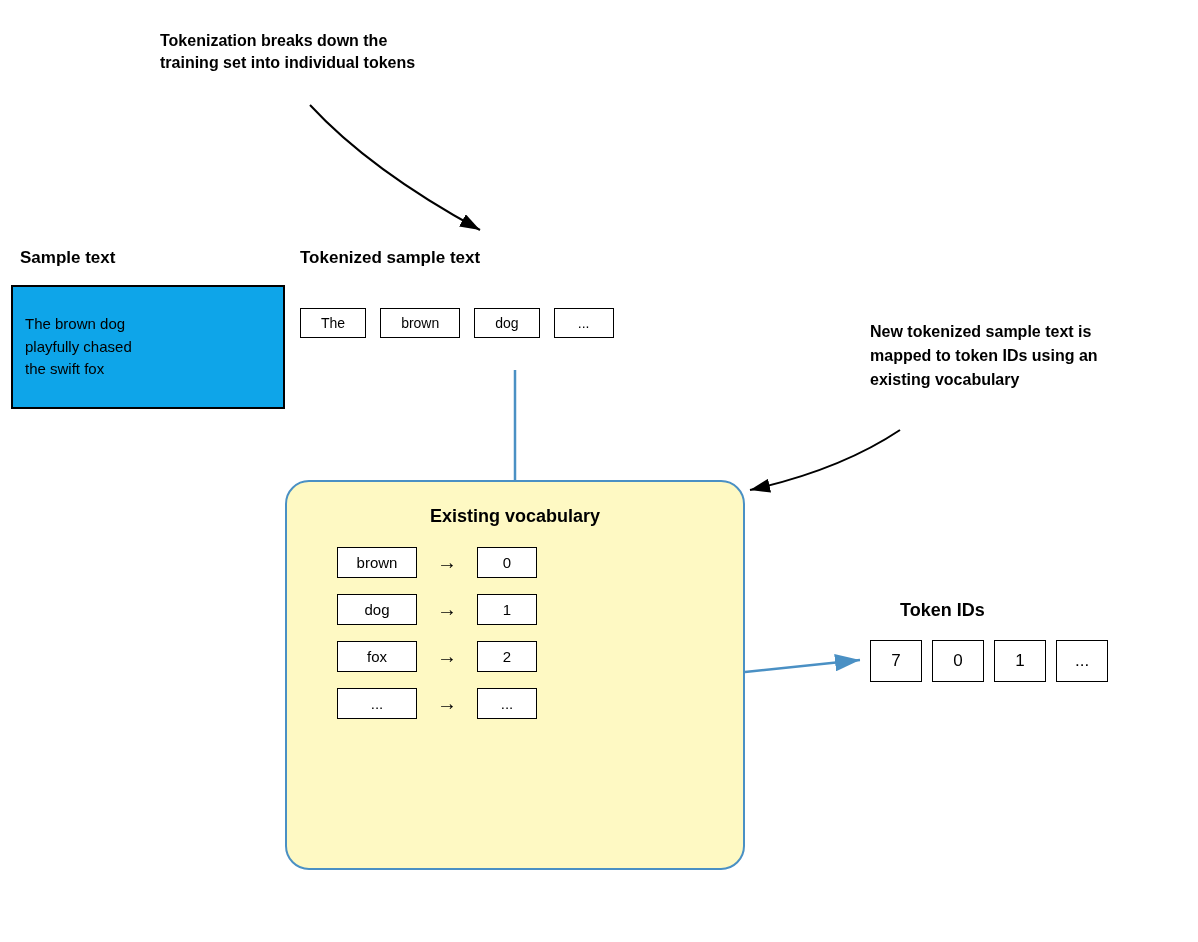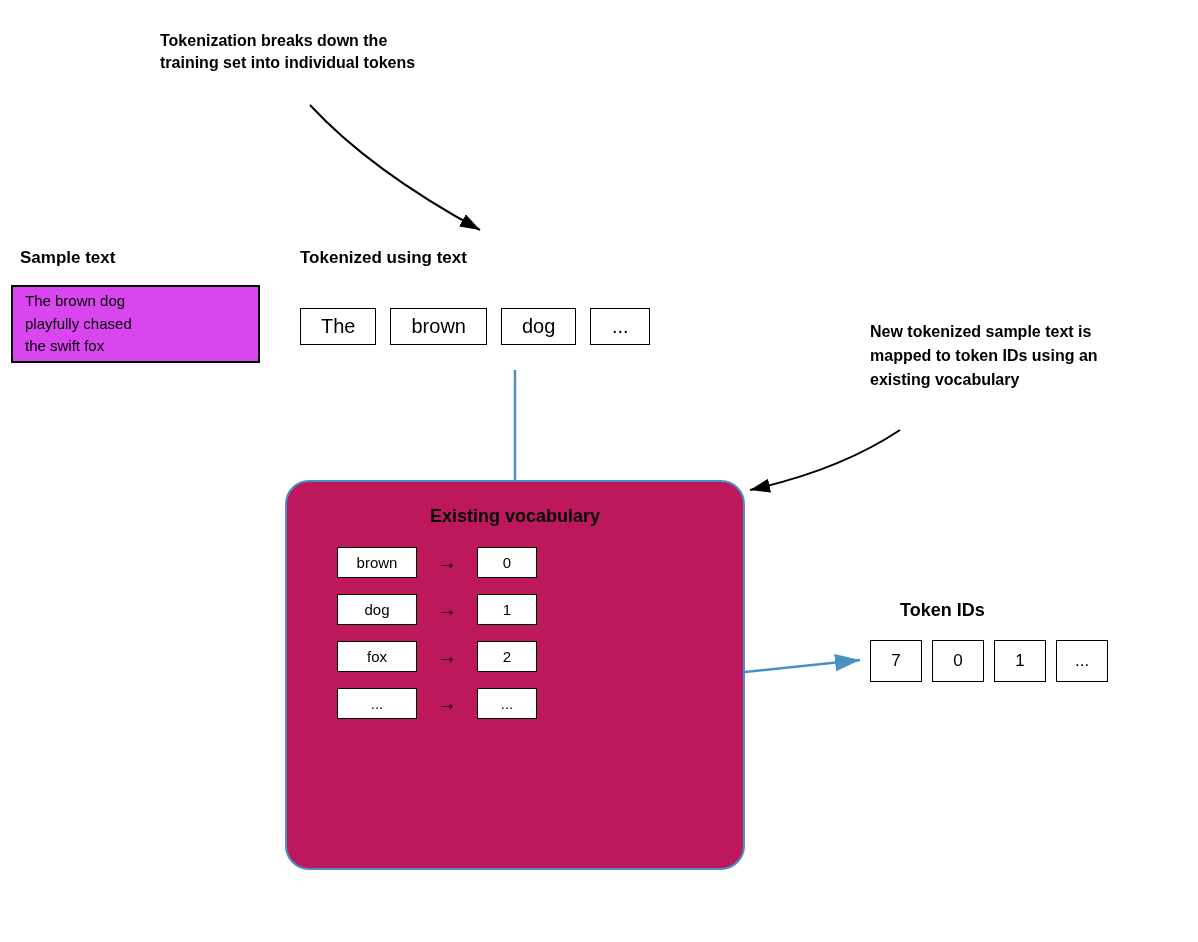--- a/index.html
+++ b/index.html
@@ -55,57 +55,57 @@
       left: 300px;
       font-weight: bold;
       font-size: 17px;
     }
 
     
     .sample-text-box {
       position: absolute;
       top: 285px;
       left: 11px;
-      width: 249px;
+      width: 274px;
       border: 2px solid #000;
-      padding: 3px 12px;
+      padding: 26px 12px;
       font-size: 15px;
       line-height: 1.5;
-      background: #d946ef;
+      background: #0ea5e9;
     }
 
     
     .tokens-row {
       position: absolute;
       top: 308px;
       left: 300px;
       display: flex;
       align-items: center;
       gap: 14px;
     }
 
     .token-box {
       border: 1.5px solid #000;
       padding: 6px 20px;
-      font-size: 20px;
+      font-size: 14px;
       background: #fff;
       min-width: 60px;
       text-align: center;
     }
 
     
     .vocab-box {
       position: absolute;
       top: 480px;
       left: 285px;
       width: 460px;
       height: 390px;
       border: 2.5px solid #4a90c4;
       border-radius: 24px;
-      background: #be185d;
+      background: #fef9c3;
     }
 
     .vocab-title {
       text-align: center;
       font-weight: bold;
       font-size: 18px;
       margin-top: 24px;
       margin-bottom: 20px;
     }
 
@@ -215,21 +215,21 @@
 
   <div class="top-annotation">
     <span>Tokenization breaks down the training set into individual tokens</span>
   </div>
 
   <div class="sample-text-label">
     <span>Sample text</span>
   </div>
 
   <div class="tokenized-label">
-    <span>Tokenized using text</span>
+    <span>Tokenized sample text</span>
   </div>
 
   <div class="sample-text-box">
     The brown dog<br>playfully chased<br>the swift fox
   </div>
 
   <div class="tokens-row">
     <div class="token-box">The</div>
     <div class="token-box">brown</div>
     <div class="token-box">dog</div>

